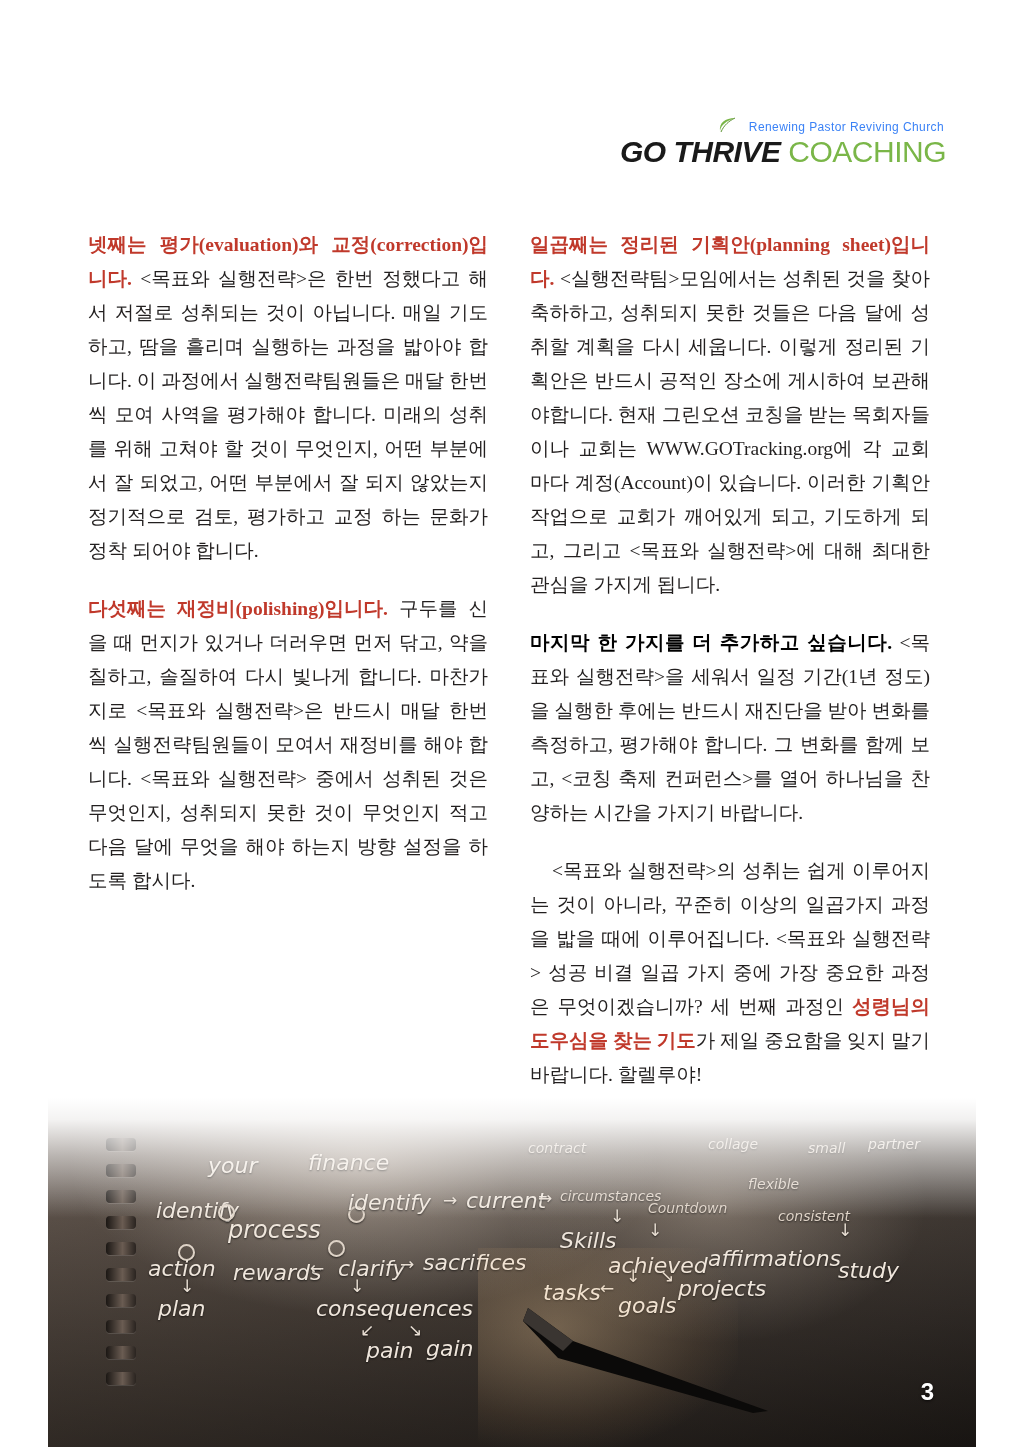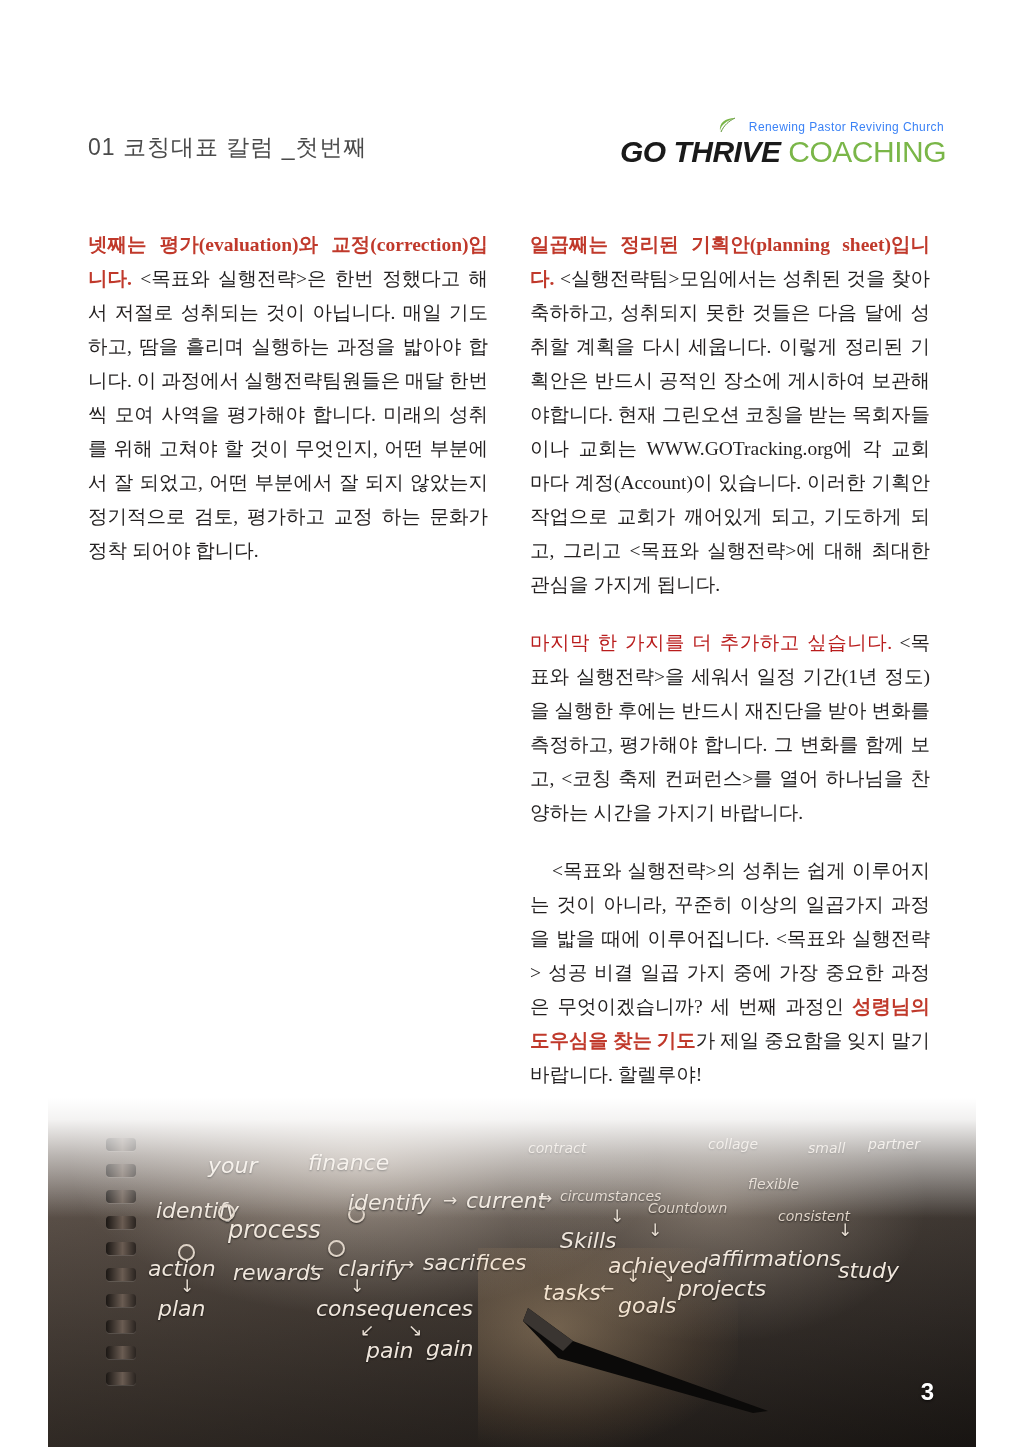--- a/index.html
+++ b/index.html
@@ -101,22 +101,22 @@
     text-align: justify;
     text-justify: inter-character;
     text-indent: 22px;
   }
   .para.no-indent { text-indent: 0; }
   .lead {
     color: #c0392b;
     font-weight: bold;
   }
   .lead-dark {
-    color: #b91c1c;
-    font-weight: normal;
+    color: #000000;
+    font-weight: bold;
     letter-spacing: 0.5px;
   }
   .hl {
     color: #c0392b;
     font-weight: bold;
   }
 
   
   .photo {
     position: absolute;
@@ -220,39 +220,41 @@
     z-index: 8;
     text-shadow: 0 1px 3px rgba(0,0,0,0.7);
   }
 </style>
 </head>
 <body>
 
 <div class="page">
 
   <div class="header">
-    <div class="header-title">01 코칭대표 칼럼 _첫번째</div>
 
     <div class="logo-block">
       <div class="logo-tagline">Renewing Pastor Reviving Church</div>
       <div class="logo-main">
         <span class="logo-go">GO</span><span>&nbsp;</span><span class="logo-thrive">THRIVE</span><span>&nbsp;</span><span class="logo-coaching">COACHING</span>
         <svg class="leaf" viewBox="0 0 20 20">
           <path d="M18 2 C8 2 2 7 3 15 C4 9 9 5 18 2 Z" fill="#7ab648"></path>
           <path d="M18 2 C12 5 7 9 4 16" stroke="#5f9436" stroke-width="1" fill="none"></path>
         </svg>
       </div>
     </div>
   </div>
 
   <div class="columns">
 
     <div class="col col-left">
       <p class="para no-indent">
         <span class="lead">넷째는 평가(evaluation)와 교정(correction)입니다.</span><span> &lt;목표와 실행전략&gt;은 한번 정했다고 해서 저절로 성취되는 것이 아닙니다. 매일 기도하고, 땀을 흘리며 실행하는 과정을 밟아야 합니다. 이 과정에서 실행전략팀원들은 매달 한번 씩 모여 사역을 평가해야 합니다. 미래의 성취를 위해 고쳐야 할 것이 무엇인지, 어떤 부분에서 잘 되었고, 어떤 부분에서 잘 되지 않았는지 정기적으로 검토, 평가하고 교정 하는 문화가 정착 되어야 합니다.</span>
+      </p>
+      <p class="para no-indent">
+        <span class="lead">다섯째는 재정비(polishing)입니다.</span><span> 구두를 신을 때 먼지가 있거나 더러우면 먼저 닦고, 약을 칠하고, 솔질하여 다시 빛나게 합니다. 마찬가지로 &lt;목표와 실행전략&gt;은 반드시 매달 한번 씩 실행전략팀원들이 모여서 재정비를 해야 합니다. &lt;목표와 실행전략&gt; 중에서 성취된 것은 무엇인지, 성취되지 못한 것이 무엇인지 적고 다음 달에 무엇을 해야 하는지 방향 설정을 하도록 합시다.</span>
       </p>
     </div>
 
     <div class="col col-right">
       <p class="para no-indent">
         <span class="lead">일곱째는 정리된 기획안(planning sheet)입니다.</span><span> &lt;실행전략팀&gt;모임에서는 성취된 것을 찾아 축하하고, 성취되지 못한 것들은 다음 달에 성취할 계획을 다시 세웁니다. 이렇게 정리된 기획안은 반드시 공적인 장소에 게시하여 보관해야합니다. 현재 그린오션 코칭을 받는 목회자들이나 교회는 WWW.GOTracking.org에 각 교회마다 계정(Account)이 있습니다. 이러한 기획안 작업으로 교회가 깨어있게 되고, 기도하게 되고, 그리고 &lt;목표와 실행전략&gt;에 대해 최대한 관심을 가지게 됩니다.</span>
       </p>
       <p class="para no-indent">
         <span class="lead-dark">마지막 한 가지를 더 추가하고 싶습니다.</span><span> &lt;목표와 실행전략&gt;을 세워서 일정 기간(1년 정도)을 실행한 후에는 반드시 재진단을 받아 변화를 측정하고, 평가해야 합니다. 그 변화를 함께 보고, &lt;코칭 축제 컨퍼런스&gt;를 열어 하나님을 찬양하는 시간을 가지기 바랍니다.</span>
       </p>

